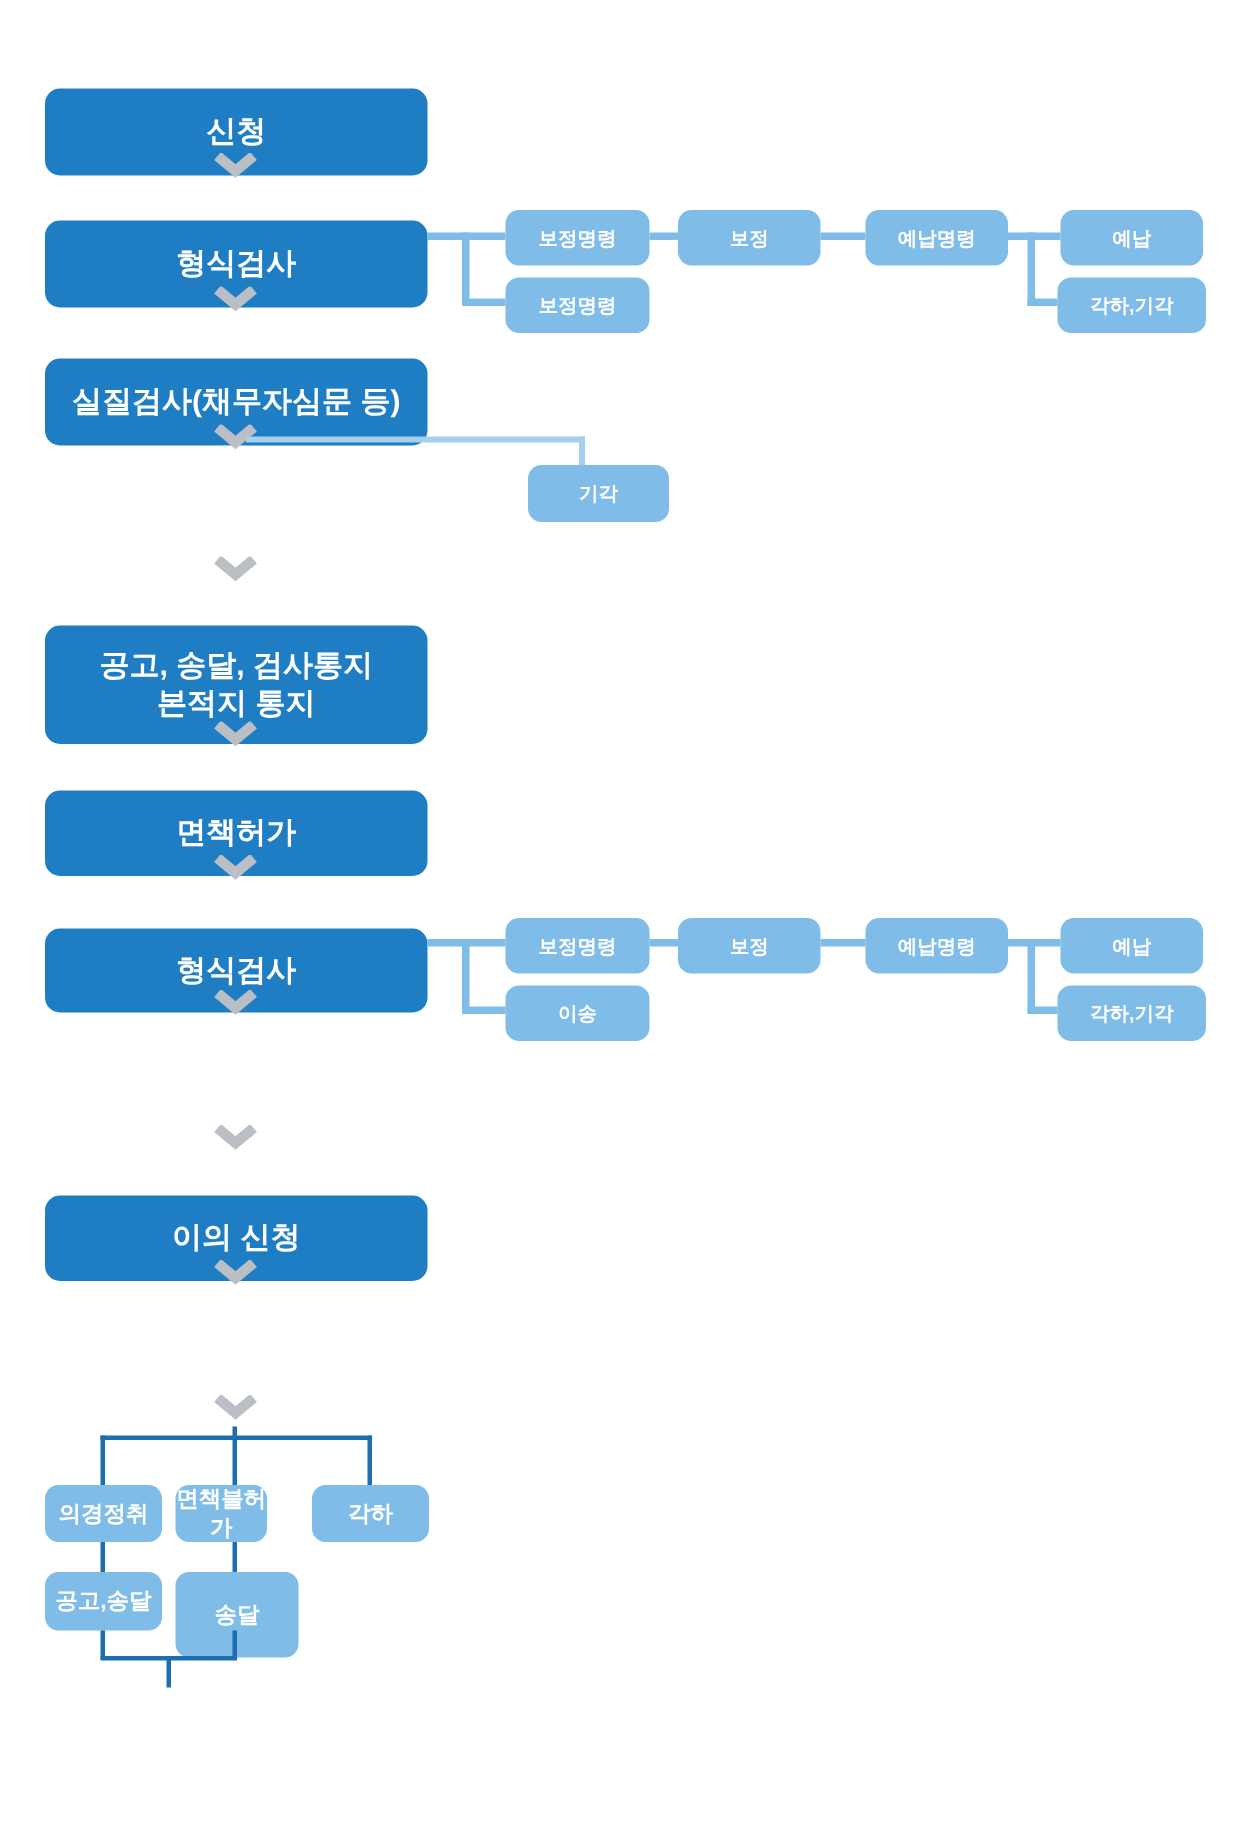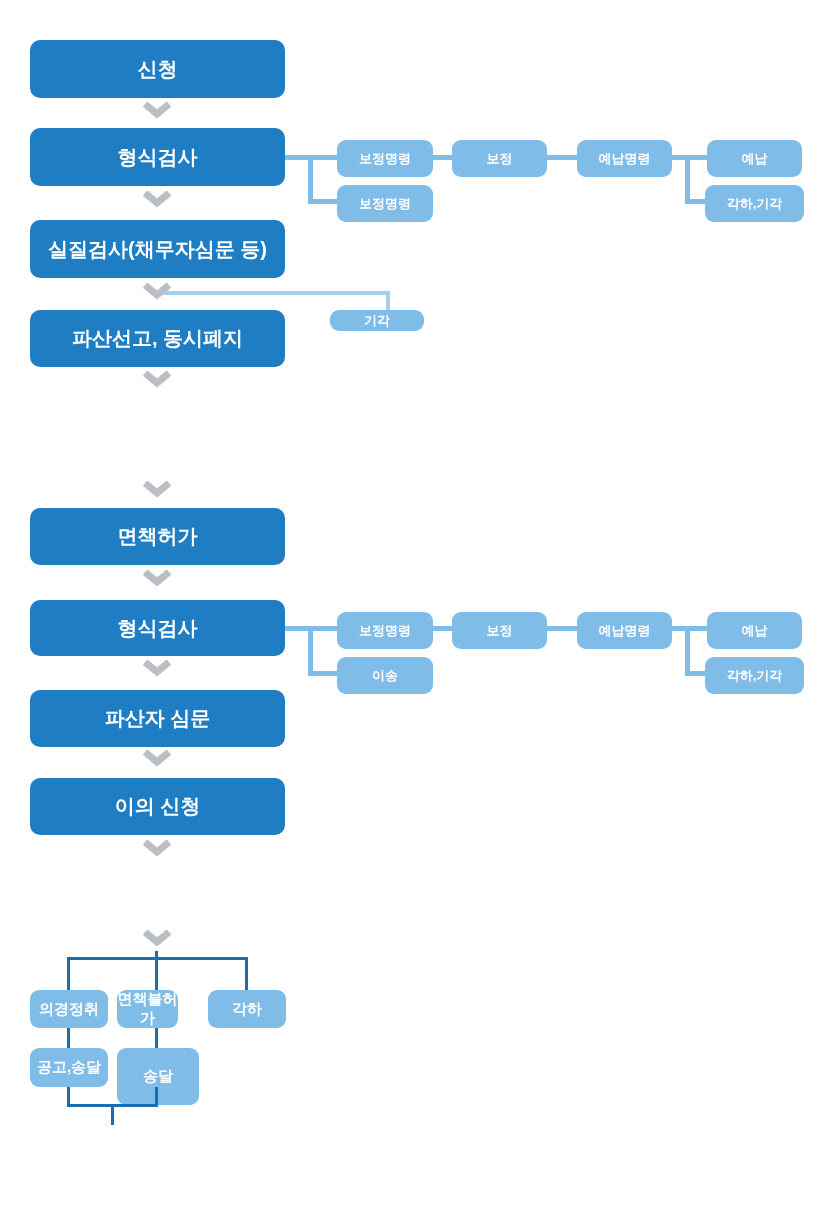--- a/index.html
+++ b/index.html
@@ -7,21 +7,21 @@
     position:relative;width:830px;height:1225px;background:#ffffff;
     font-family:"Liberation Sans","DejaVu Sans",sans-serif;overflow:hidden;
   }
   .node{
     position:absolute;display:flex;align-items:center;justify-content:center;
     color:#ffffff;font-weight:700;text-align:center;white-space:pre-line;
     box-sizing:border-box;
   }
   .nm{ 
     left:30px;width:255px;background:#1f7ec3;border-radius:10px;
-    font-size:20px;line-height:1.25;
+    font-size:20px;line-height:1.25;margin-top:19px;
   }
   .ns{ 
     background:#7fbce8;border-radius:9px;font-size:13px;height:37px;
   }
   .nb{ 
     background:#7fbce8;border-radius:9px;font-size:15px;height:38px;
   }
   .nb-wide{font-size:16px;}
   .ln{position:absolute;}
   .lb{background:#7fbce8;}   
@@ -31,24 +31,24 @@
   .ch svg{display:block;}
 </style>
 </head>
 <body>
 
 <div class="canvas">
 
   <div class="node nm" style="top:40px;height:58px">신청</div>
   <div class="node nm" style="top:128px;height:58px">형식검사</div>
   <div class="node nm" style="top:220px;height:58px">실질검사(채무자심문 등)</div>
-  <div class="node nm" style="top:310px;height:57px">파산선고, 동시폐지</div>
+  <div class="node nm" style="top:398px;height:79px">공고, 송달, 검사통지
+본적지 통지</div>
   <div class="node nm" style="top:508px;height:57px">면책허가</div>
   <div class="node nm" style="top:600px;height:56px">형식검사</div>
-  <div class="node nm" style="top:690px;height:57px">파산자 심문</div>
   <div class="node nm" style="top:778px;height:57px">이의 신청</div>
 
   <div class="ch" style="top:102px">
       <svg width="30" height="18" viewBox="0 0 30 18">
         <path d="M3 2 L15 12 L27 2" fill="none" stroke="#b9bfc5" stroke-width="7"></path>
       </svg>
     </div>
   <div class="ch" style="top:191px">
       <svg width="30" height="18" viewBox="0 0 30 18">
         <path d="M3 2 L15 12 L27 2" fill="none" stroke="#b9bfc5" stroke-width="7"></path>
@@ -106,21 +106,21 @@
 
   <div class="node ns" style="left:337px;top:140px;width:96px">보정명령</div>
   <div class="node ns" style="left:452px;top:140px;width:95px">보정</div>
   <div class="node ns" style="left:577px;top:140px;width:95px">예납명령</div>
   <div class="node ns" style="left:707px;top:140px;width:95px">예납</div>
   <div class="node ns" style="left:337px;top:185px;width:96px">보정명령</div>
   <div class="node ns" style="left:705px;top:185px;width:99px">각하,기각</div>
 
   <div class="ln ll" style="left:164px;top:291px;width:226px;height:4px"></div>
   <div class="ln ll" style="left:386px;top:291px;width:4px;height:21px"></div>
-  <div class="node ns" style="left:330px;top:310px;width:94px;height:21px">기각</div>
+  <div class="node ns" style="left:352px;top:310px;width:94px;height:38px">기각</div>
 
   <div class="ln lb" style="left:285px;top:626px;width:52px;height:5px"></div>
   <div class="ln lb" style="left:308px;top:626px;width:5px;height:49px"></div>
   <div class="ln lb" style="left:308px;top:671px;width:29px;height:5px"></div>
   <div class="ln lb" style="left:433px;top:626px;width:19px;height:5px"></div>
   <div class="ln lb" style="left:547px;top:626px;width:30px;height:5px"></div>
   <div class="ln lb" style="left:672px;top:626px;width:35px;height:5px"></div>
   <div class="ln lb" style="left:685px;top:626px;width:5px;height:49px"></div>
   <div class="ln lb" style="left:685px;top:671px;width:20px;height:5px"></div>
 

